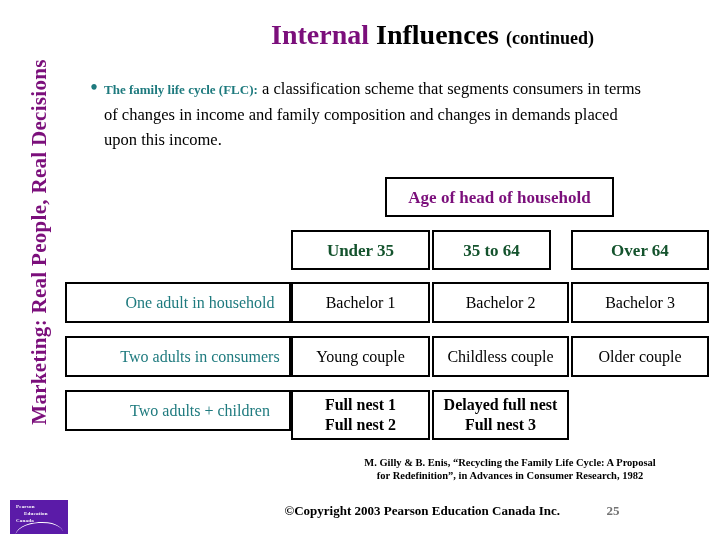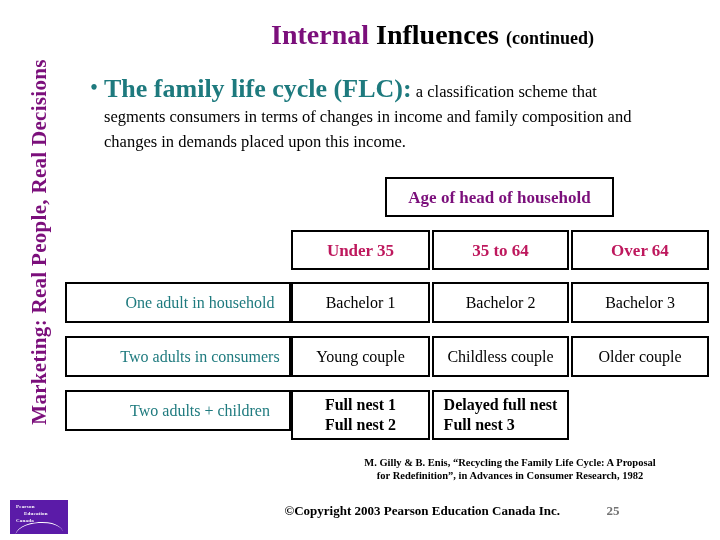--- a/index.html
+++ b/index.html
@@ -45,47 +45,47 @@
   .bullet-block{
     position:absolute;left:84px;top:76px;width:560px;
   }
   .bullet-row{display:flex;align-items:flex-start;}
   .bullet-dot{
     color:#1E7A7E;font-size:20px;line-height:22px;
     width:20px;flex:0 0 20px;text-align:center;font-weight:bold;
   }
   .bullet-body{flex:1;font-size:17px;line-height:25px;color:#000;}
   .bullet-body .lead{
-    color:#1E7A7E;font-weight:bold;font-size:26px;
+    color:#1E7A7E;font-weight:bold;font-size:13px;
   }
   .bullet-body .tail{font-size:16.5px;}
 
   
   .tbl{position:absolute;left:0;top:0;}
   .cellbox{
     position:absolute;
     border:2px solid #000000;
     background:#ffffff;
     box-sizing:border-box;
     display:flex;align-items:center;justify-content:center;
-    text-align:left;
+    text-align:center;
     font-size:16px;
     color:#000000;
     line-height:19px;
   }
   .hdr-super{
     left:385px;top:177px;width:229px;height:40px;
     color:#7B0F7B;font-weight:bold;font-size:17px;
   }
   .hdr{
-    color:#be185d;font-weight:bold;font-size:17px;
+    color:#14532d;font-weight:bold;font-size:17px;
     height:40px;top:230px;
   }
   .hdr.c2{left:291px;width:139px;}
-  .hdr.c3{left:432px;width:137px;}
+  .hdr.c3{left:432px;width:119px;}
   .hdr.c4{left:571px;width:138px;}
 
   .rowlabel{
     color:#1E7A7E;font-weight:normal;font-size:16px;
     left:65px;width:226px;padding-left:44px;
   }
   .rowlabel.r1{top:282px;height:41px;}
   .rowlabel.r2{top:336px;height:41px;}
   .rowlabel.r3{top:390px;height:41px;}
 

